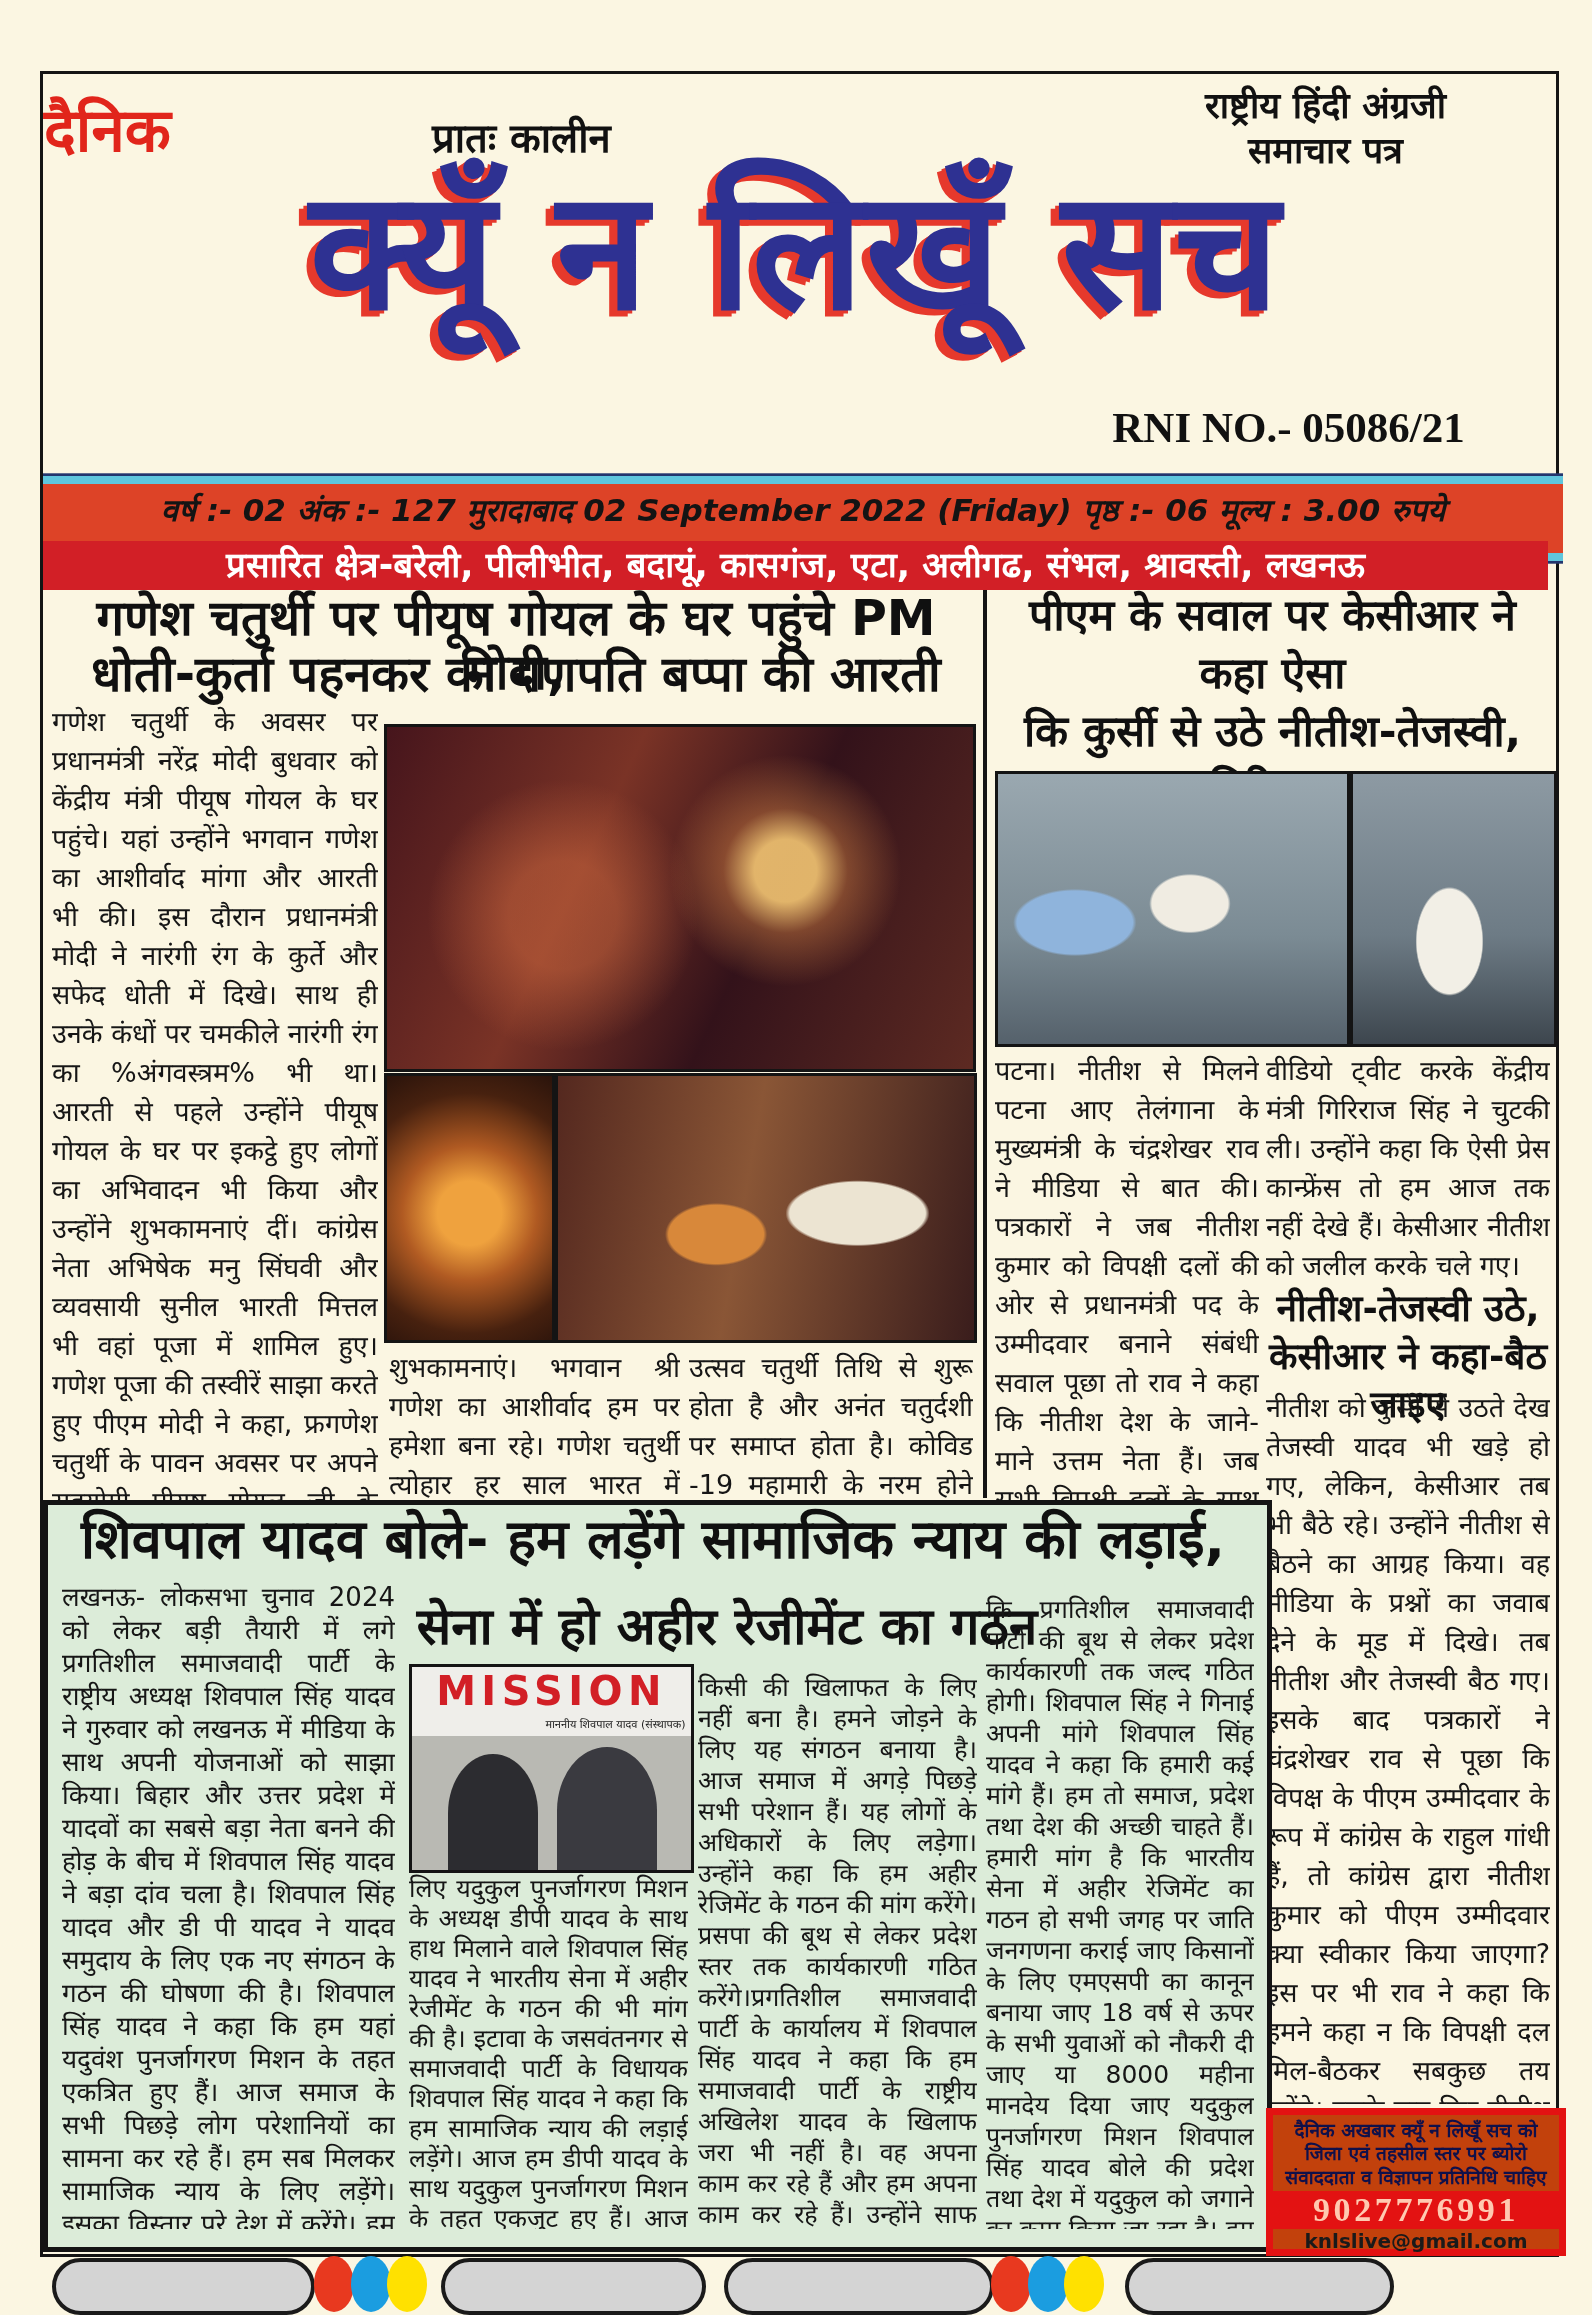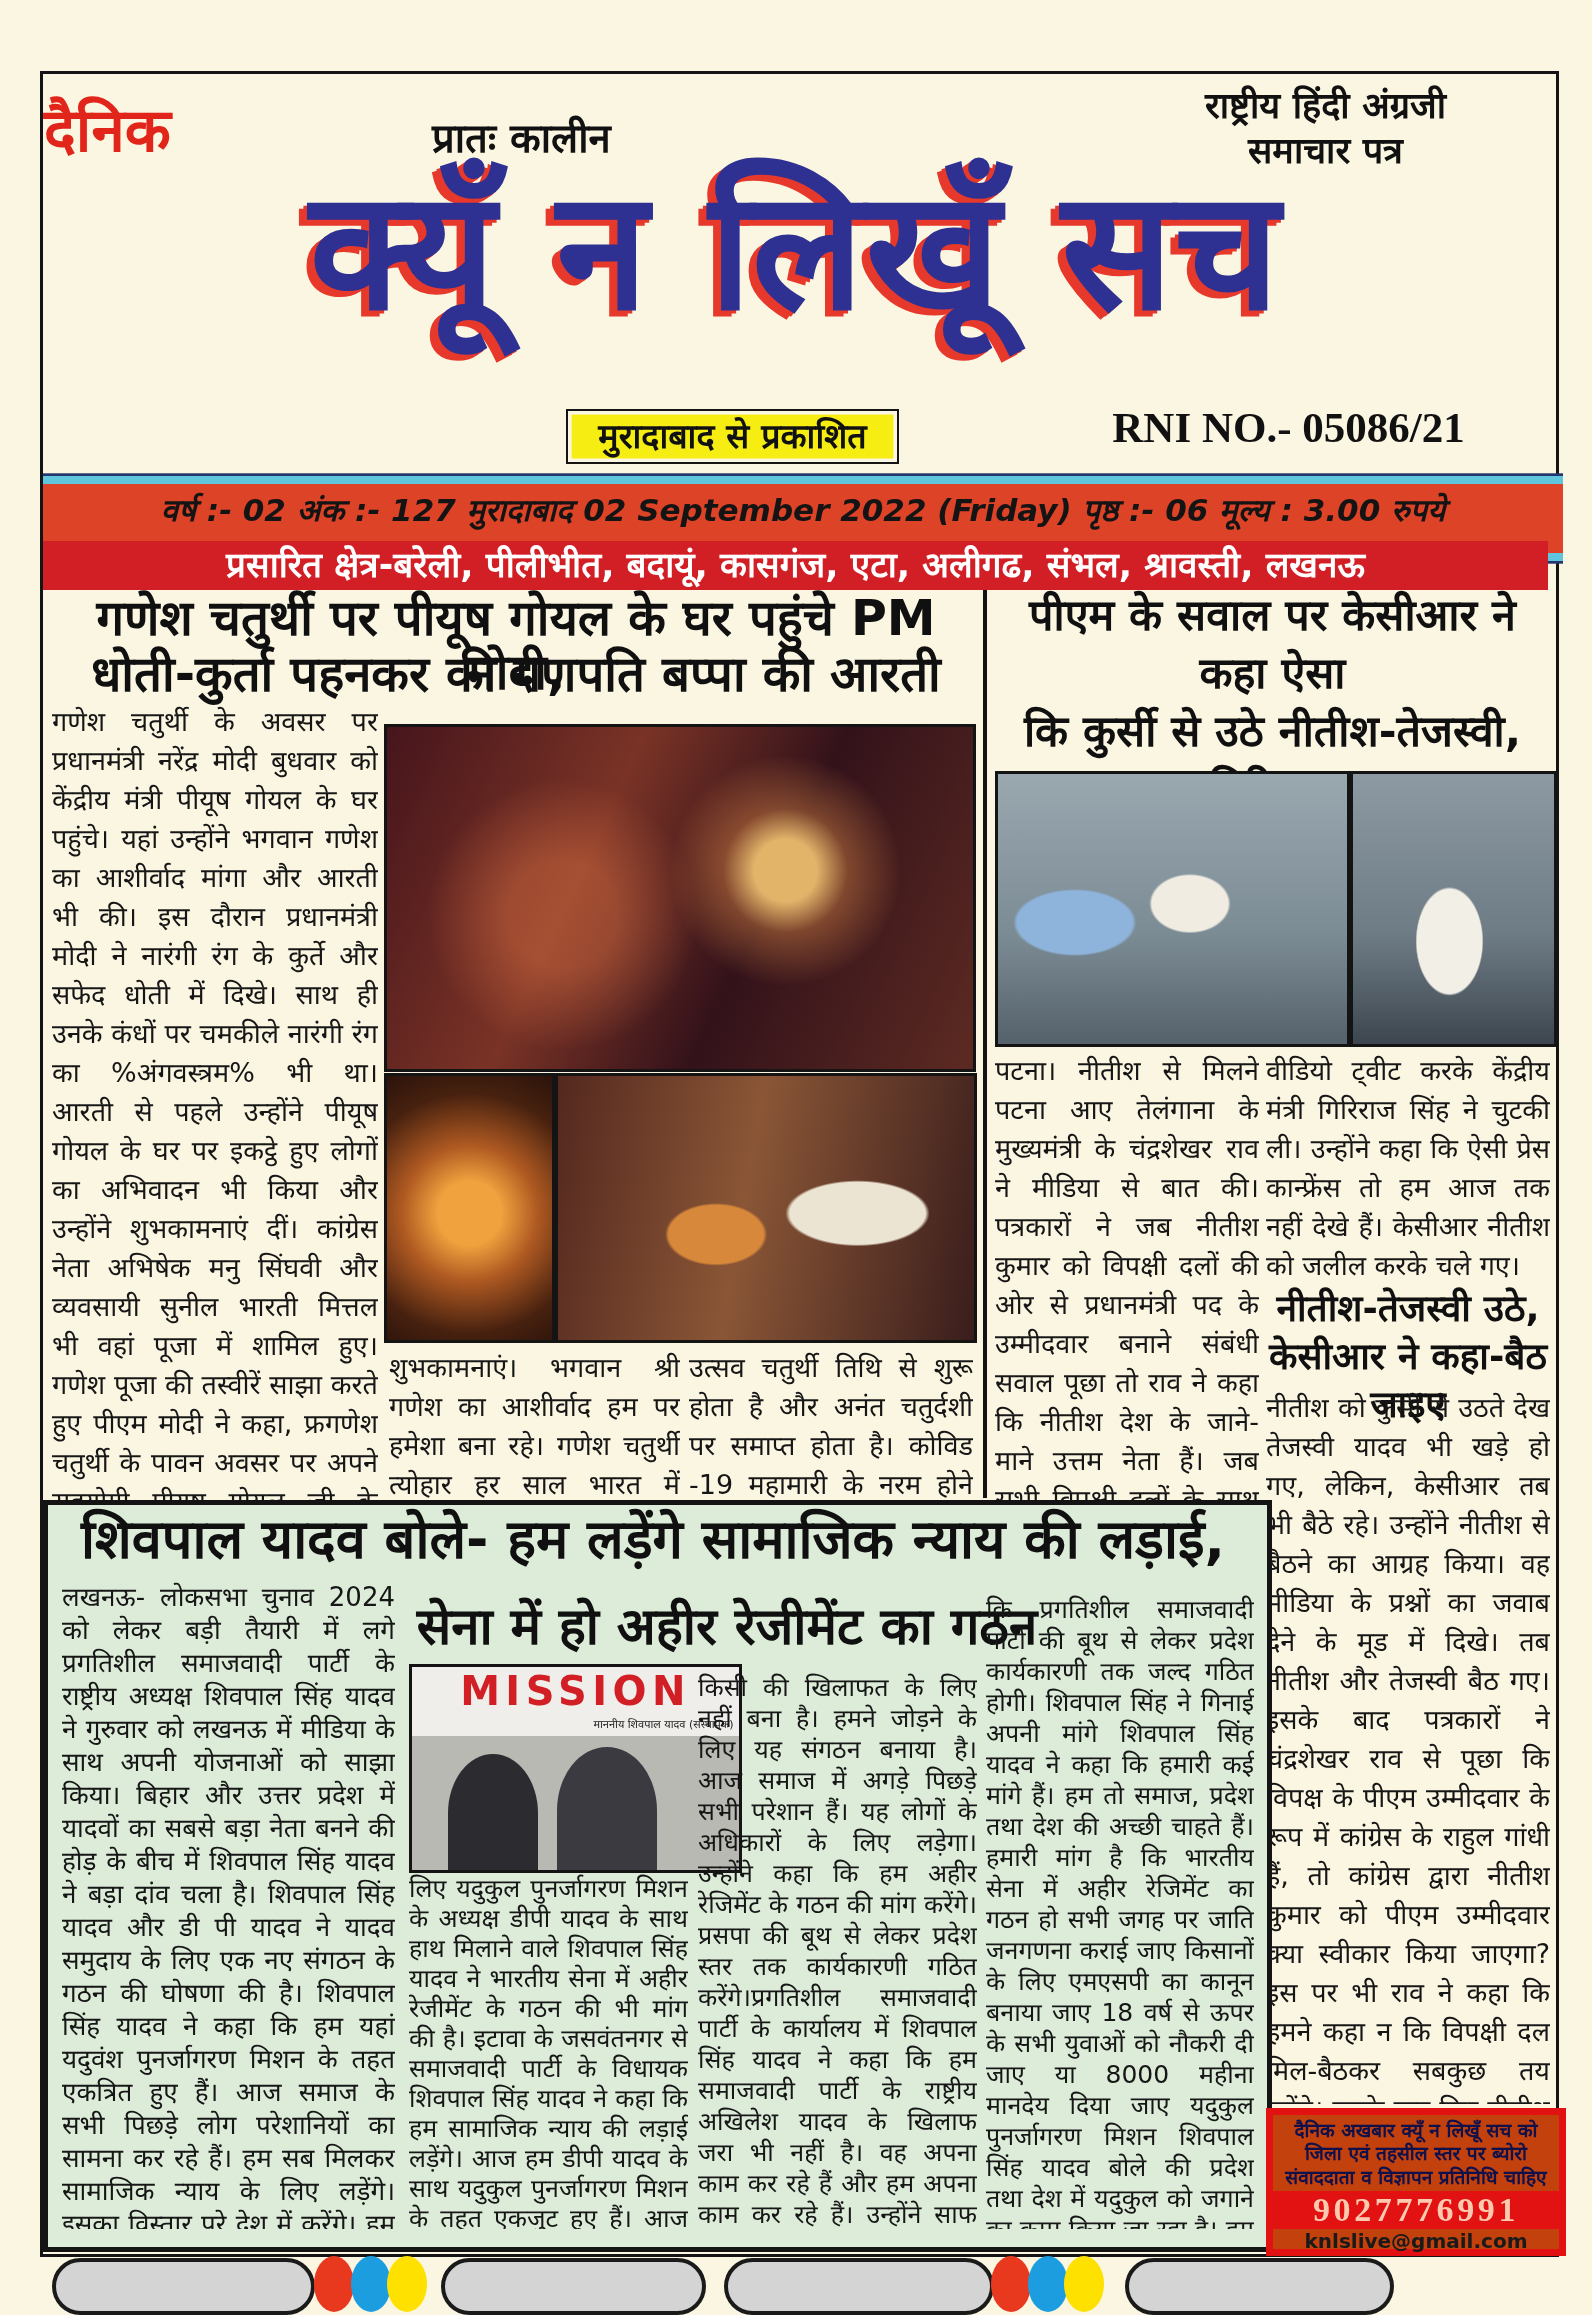--- a/index.html
+++ b/index.html
@@ -78,21 +78,20 @@
 
   <div class="abs" id="frame"></div>
 
   <div class="abs" id="daily">दैनिक</div>
   <div class="abs" id="edition">प्रातः कालीन</div>
   <div class="abs" id="tagline">
     <div>राष्ट्रीय हिंदी अंग्रजी</div>
     <div>समाचार पत्र</div>
   </div>
   <div class="abs" id="masthead">क्यूँ न लिखूँ सच</div>
-  <div class="abs" id="pubbox">मुरादाबाद से प्रकाशित</div>
   <div class="abs" id="rni">RNI NO.- 05086/21</div>
 
   <div class="abs" id="dateband">
     <div class="txt">वर्ष :-  02  अंक :-  127  मुरादाबाद   02 September 2022 (Friday)  पृष्ठ :-  06  मूल्य  :  3.00  रुपये</div>
   </div>
 
   <div class="abs" id="circ">प्रसारित क्षेत्र-बरेली, पीलीभीत, बदायूं, कासगंज, एटा, अलीगढ, संभल, श्रावस्ती, लखनऊ</div>
 
   <div class="abs headline" style="left:50px;top:592px;width:932px;font-size:49px;line-height:54px;">गणेश चतुर्थी पर पीयूष गोयल के घर पहुंचे PM मोदी,</div>
   <div class="abs headline" style="left:50px;top:648px;width:932px;font-size:49px;line-height:54px;">धोती-कुर्ता पहनकर की गणपति बप्पा की आरती</div>
@@ -124,21 +123,21 @@
   <div class="abs body-text" style="left:1266px;top:1388px;width:284px;height:716px;">नीतीश को कुर्सी से उठते देख तेजस्वी यादव भी खड़े हो गए, लेकिन, केसीआर तब भी बैठे रहे। उन्होंने नीतीश से बैठने का आग्रह किया। वह मीडिया के प्रश्नों का जवाब देने के मूड में दिखे। तब नीतीश और तेजस्वी बैठ गए। इसके बाद पत्रकारों ने चंद्रशेखर राव से पूछा कि विपक्ष के पीएम उम्मीदवार के रूप में कांग्रेस के राहुल गांधी हैं, तो कांग्रेस द्वारा नीतीश कुमार को पीएम उम्मीदवार क्या स्वीकार किया जाएगा? इस पर भी राव ने कहा कि हमने कहा न कि विपक्षी दल मिल-बैठकर सबकुछ तय करेंगे। इसके बाद फिर नीतीश मुस्कुराते हुए उठे और राव से भी कहा- उठिए हो गया। उन्होंने मीडिया से मुखातिब होकर कहा कि 50 मिनट लगातार बोले हैं। हालांकि, राव तब भी बैठे रहे तो नीतीश कुमार मुस्कुराने लगे। राव ने कहा, विपक्षी दलों के नेता सबकुछ मिलकर तय कर लेंगे। नीतीश कुमार और तेजस्वी यादव के साथ बातचीत हुई है। सहमति बनी है कि भाजपा सरकार को देश से बाहर करना है। आठ साल से नरेन्द्र मोदी पीएम बने हुए हैं, लेकिन देश का विनाश हो रहा है।</div>
 
   <div class="abs" id="greenbox"></div>
 
   <div class="abs headline" style="left:54px;top:1509px;width:1198px;font-size:54px;line-height:62px;white-space:nowrap;">शिवपाल यादव बोले- हम लड़ेंगे सामाजिक न्याय की लड़ाई,</div>
 
   <div class="abs body-text" style="left:62px;top:1581px;width:333px;height:648px;font-size:26px;line-height:33px;">लखनऊ- लोकसभा चुनाव 2024 को लेकर बड़ी तैयारी में लगे प्रगतिशील समाजवादी पार्टी के राष्ट्रीय अध्यक्ष शिवपाल सिंह यादव ने गुरुवार को लखनऊ में मीडिया के साथ अपनी योजनाओं को साझा किया। बिहार और उत्तर प्रदेश में यादवों का सबसे बड़ा नेता बनने की होड़ के बीच में शिवपाल सिंह यादव ने बड़ा दांव चला है। शिवपाल सिंह यादव और डी पी यादव ने यादव समुदाय के लिए एक नए संगठन के गठन की घोषणा की है। शिवपाल सिंह यादव ने कहा कि हम यहां यदुवंश पुनर्जागरण मिशन के तहत एकत्रित हुए हैं। आज समाज के सभी पिछड़े लोग परेशानियों का सामना कर रहे हैं। हम सब मिलकर सामाजिक न्याय के लिए लड़ेंगे। इसका विस्तार पूरे देश में करेंगे। हम किसी भी पार्टी का समर्थन या विरोध नहीं करेंगे।सामाजिक न्याय की लड़ने के</div>
 
   <div class="abs headline" style="left:403px;top:1599px;width:648px;font-size:51px;line-height:56px;white-space:nowrap;">सेना में हो अहीर रेजीमेंट का गठन</div>
 
-  <div class="abs photo" id="ph-shivpal" style="left:409px;top:1664px;width:279px;height:203px;padding-left:48px;">
+  <div class="abs photo" id="ph-shivpal" style="left:409px;top:1664px;width:279px;height:203px;">
     <div class="banner">MISSION</div>
     <div class="cap">माननीय शिवपाल यादव (संस्थापक)</div>
     <div class="fig" style="left:36px;top:87px;width:90px;height:118px;"></div>
     <div class="fig" style="left:145px;top:80px;width:100px;height:127px;background:#3a3a40;"></div>
   </div>
 
   <div class="abs body-text" style="left:409px;top:1874px;width:279px;height:355px;font-size:25px;line-height:30px;">लिए यदुकुल पुनर्जागरण मिशन के अध्यक्ष डीपी यादव के साथ हाथ मिलाने वाले शिवपाल सिंह यादव ने भारतीय सेना में अहीर रेजीमेंट के गठन की भी मांग की है। इटावा के जसवंतनगर से समाजवादी पार्टी के विधायक शिवपाल सिंह यादव ने कहा कि हम सामाजिक न्याय की लड़ाई लड़ेंगे। आज हम डीपी यादव के साथ यदुकुल पुनर्जागरण मिशन के तहत एकजुट हुए हैं। आज समाज में अगड़े पिछड़े सभी परेशानी है। यह संगठन</div>
 
   <div class="abs body-text" style="left:698px;top:1672px;width:279px;height:557px;font-size:25px;line-height:31px;">किसी की खिलाफत के लिए नहीं बना है। हमने जोड़ने के लिए यह संगठन बनाया है। आज समाज में अगड़े पिछड़े सभी परेशान हैं। यह लोगों के अधिकारों के लिए लड़ेगा। उन्होंने कहा कि हम अहीर रेजिमेंट के गठन की मांग करेंगे। प्रसपा की बूथ से लेकर प्रदेश स्तर तक कार्यकारणी गठित करेंगे।प्रगतिशील समाजवादी पार्टी के कार्यालय में शिवपाल सिंह यादव ने कहा कि हम समाजवादी पार्टी के राष्ट्रीय अखिलेश यादव के खिलाफ जरा भी नहीं है। वह अपना काम कर रहे हैं और हम अपना काम कर रहे हैं। उन्होंने साफ किया कि संगठन किसी की खिलाफत के लिए नहीं बना है। उन्होंने कहा कि हम अब अपनी पार्टी के साथ यदुकुल पुनर्जागरण मिशन के लिए भी काम करेंगे। शिवपाल ने कहा</div>
 

